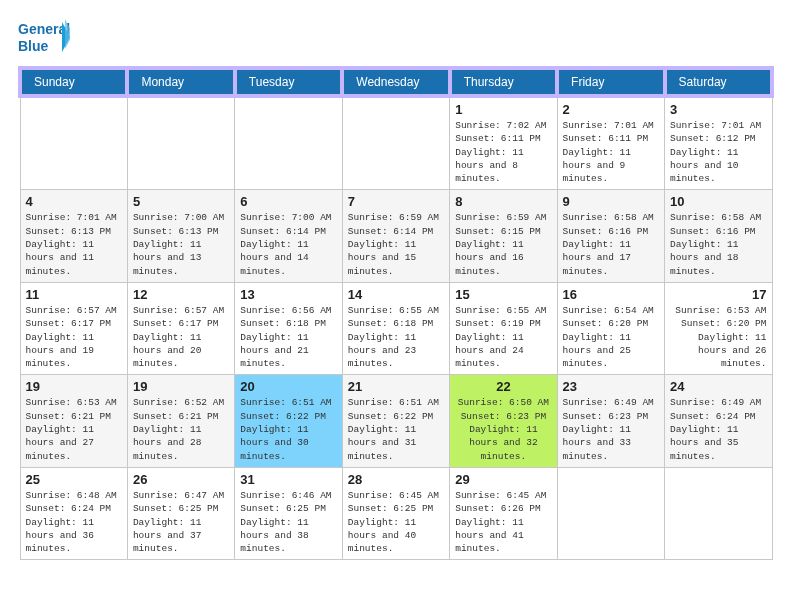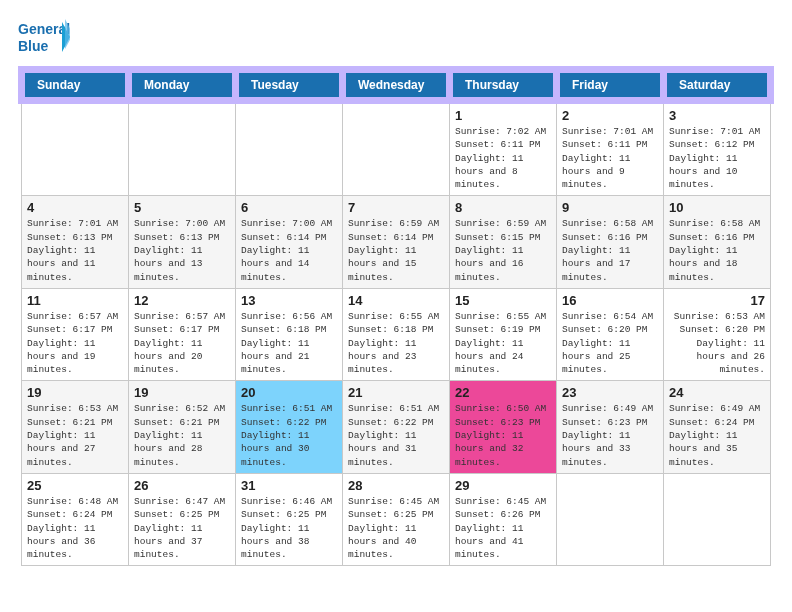--- a/index.html
+++ b/index.html
@@ -42,24 +42,24 @@
     }
     .calendar-table {
       width: 100%;
       border-collapse: collapse;
       table-layout: fixed;
     }
     .calendar-table th {
       background: #1a6faf;
       color: #fff;
       font-size: 12px;
-      font-weight: bold;
+      font-weight: normal;
       padding: 5px 12px;
       text-align: left;
-      border: 7px solid #c4b5fd;
+      border: 4px solid #c4b5fd;
     }
     .calendar-table td {
       border: 1px solid #c8c8c8;
       vertical-align: top;
       padding: 4px 5px;
       font-size: 10px;
       color: #222;
       height: 88px;
     }
     .day-number {
@@ -249,21 +249,21 @@
             <div class="day-info" style="white-space: pre-line;">Sunrise: 6:51 AM
 Sunset: 6:22 PM
 Daylight: 11 hours and 30 minutes.</div>
           </td>
           <td style="background: rgb(245, 245, 245);">
             <span class="day-number">21</span>
             <div class="day-info" style="white-space: pre-line;">Sunrise: 6:51 AM
 Sunset: 6:22 PM
 Daylight: 11 hours and 31 minutes.</div>
           </td>
-          <td style="background: #ec4899;">
+          <td style="background: #bef264; text-align: center;">
             <span class="day-number">22</span>
             <div class="day-info" style="white-space: pre-line;">Sunrise: 6:50 AM
 Sunset: 6:23 PM
 Daylight: 11 hours and 32 minutes.</div>
           </td>
           <td style="background: rgb(245, 245, 245);">
             <span class="day-number">23</span>
             <div class="day-info" style="white-space: pre-line;">Sunrise: 6:49 AM
 Sunset: 6:23 PM
 Daylight: 11 hours and 33 minutes.</div>

